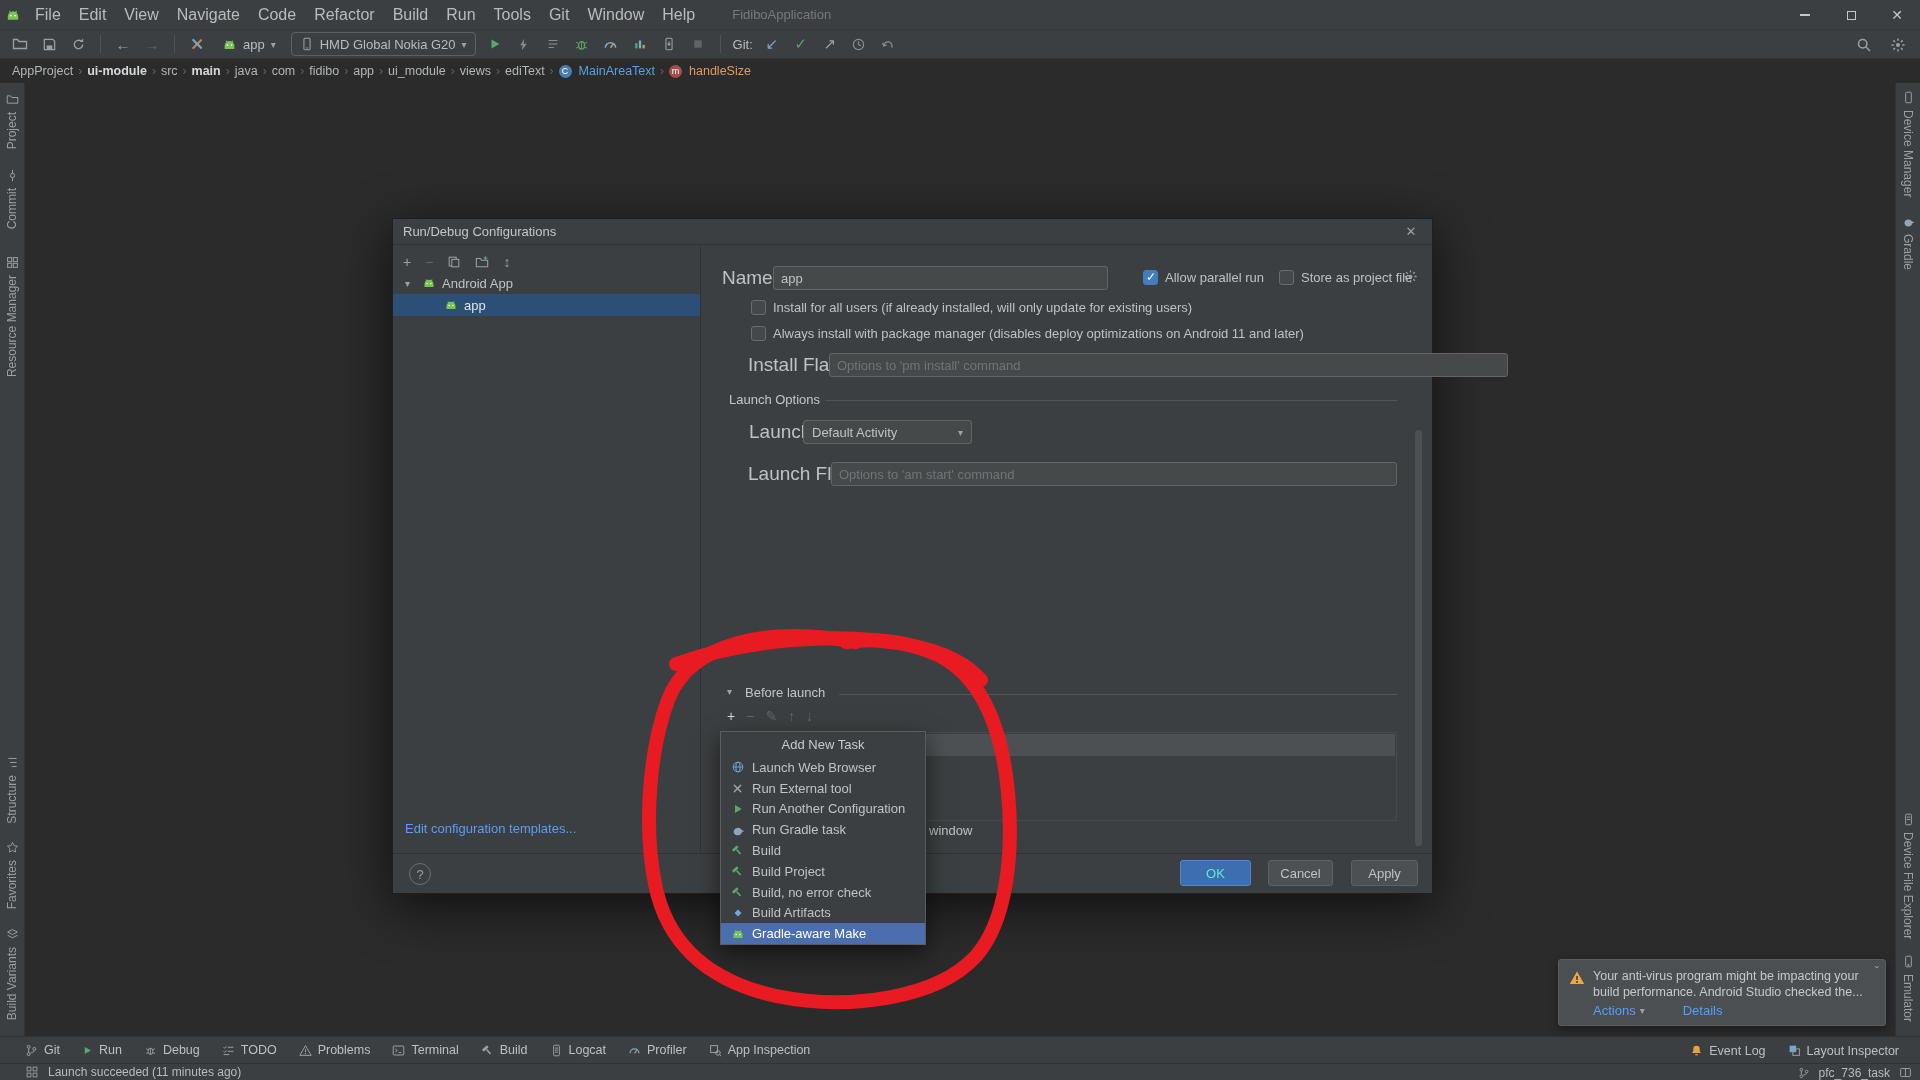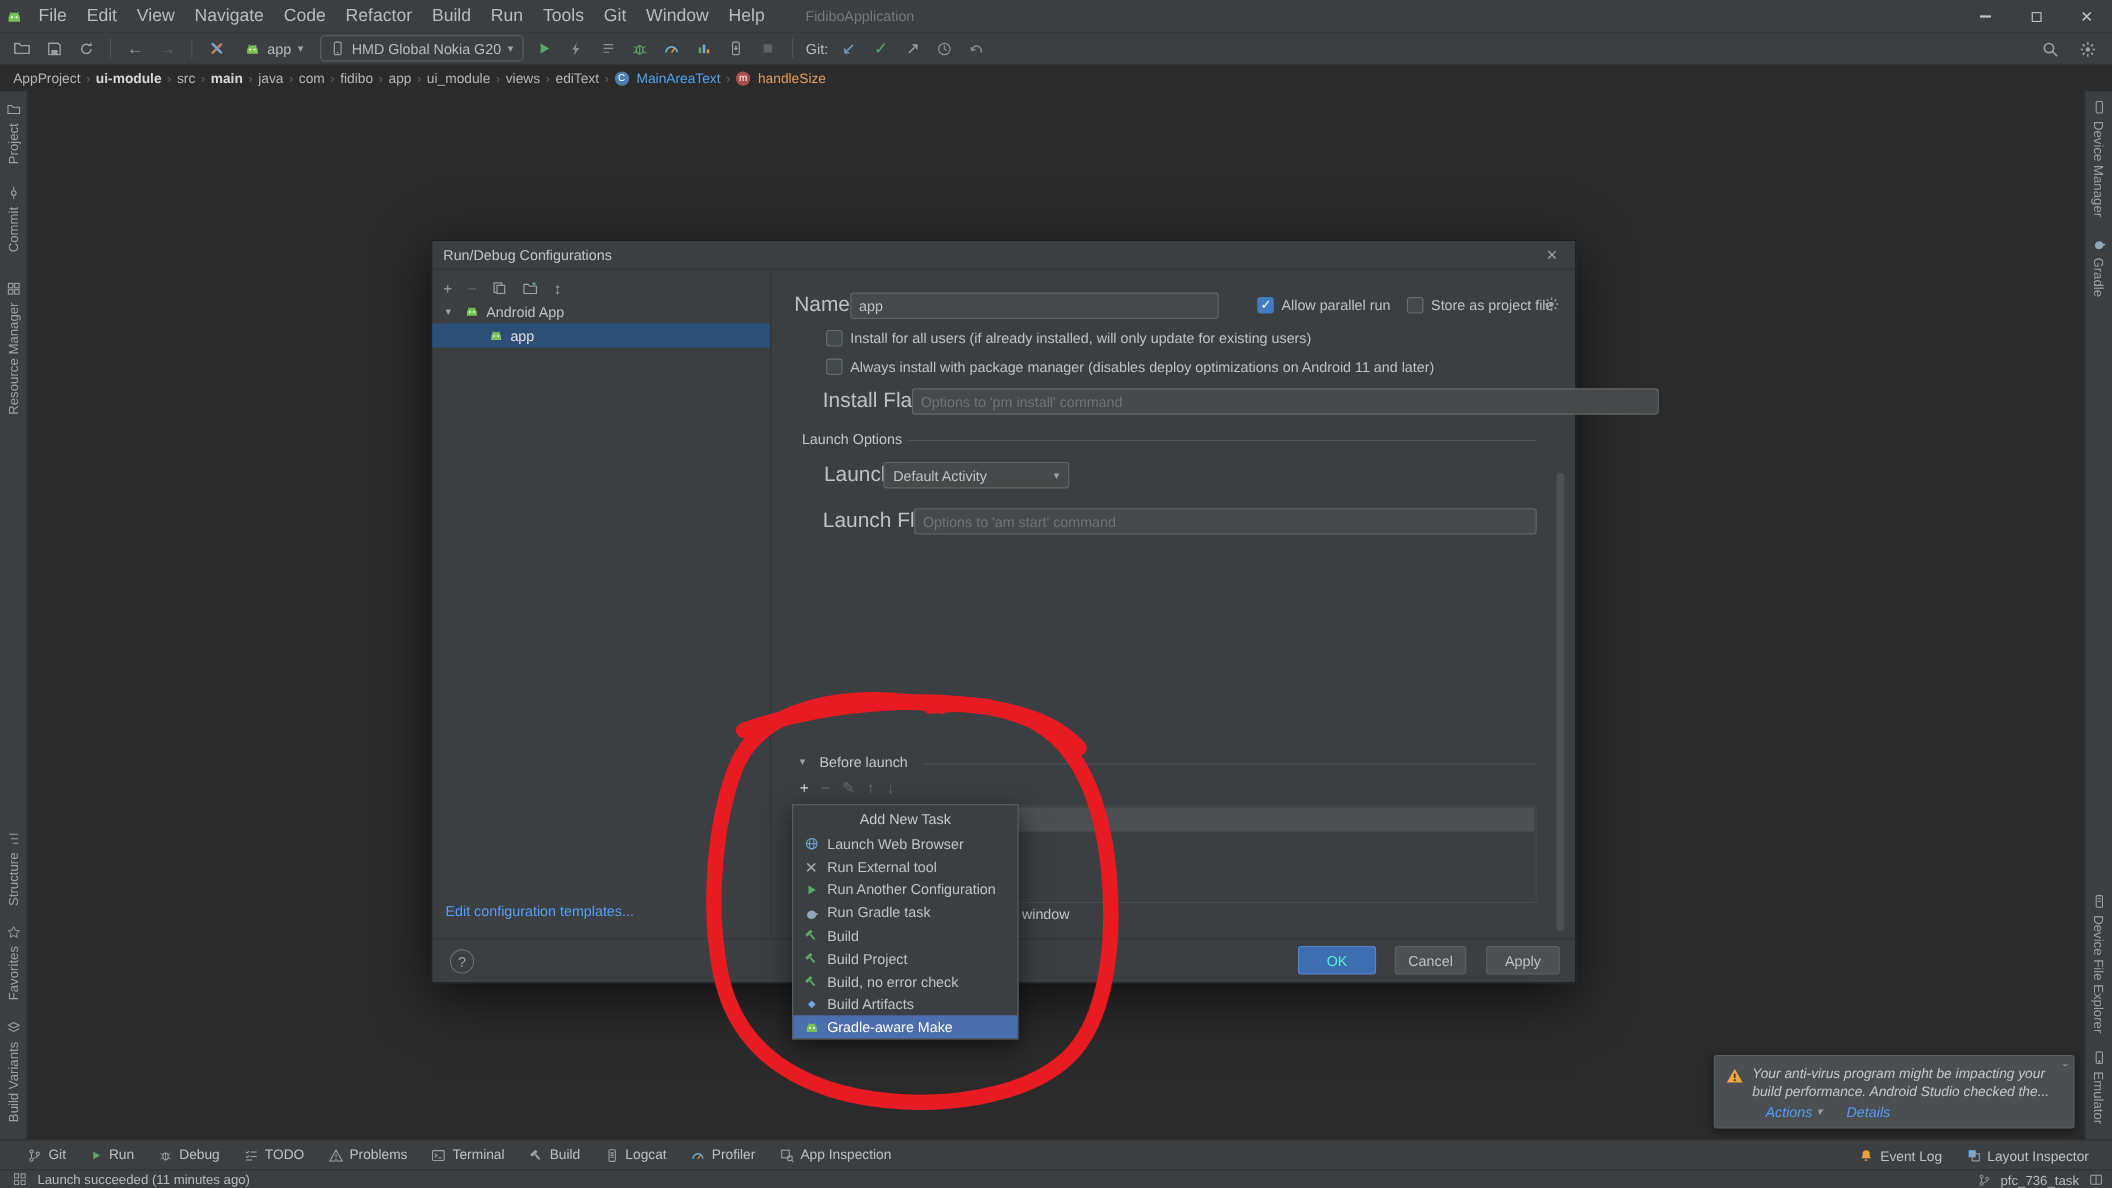--- a/index.html
+++ b/index.html
@@ -103,32 +103,32 @@
     border:1px solid #5a5d5f; box-shadow:0 8px 22px rgba(0,0,0,.55); z-index:30; }
   .popup-title { height:25px; display:flex; align-items:center; justify-content:center;
     font-size:13px; color:#c8cbcd; }
   .pitem { height:20.8px; display:flex; align-items:center; gap:7px; padding:0 9px; font-size:13px; color:#c0c3c5; }
   .pitem.sel { background:#4b6eaf; color:#ffffff; }
   .pico { width:15px; height:15px; display:flex; align-items:center; justify-content:center; }
 
   
   .annotation { position:absolute; left:0; top:0; z-index:60; pointer-events:none; }
   .notif { position:absolute; left:1558px; top:959px; width:328px; height:67px; background:#4b4f51;
-    border:1px solid #5a5d5f; border-radius:3px; box-shadow:0 3px 10px rgba(0,0,0,.4); z-index:40; font-size:12.5px;font-style:italic; }
+    border:1px solid #5a5d5f; border-radius:3px; box-shadow:0 3px 10px rgba(0,0,0,.4); z-index:40; font-size:12.5px; }
   .notif-text { position:absolute; left:34px; top:8px; width:272px; line-height:16px; color:#c6c9cb; }
-  .notif-links { position:absolute; left:46px; top:43px; display:flex; gap:22px; }
+  .notif-links { position:absolute; left:34px; top:43px; display:flex; gap:38px; }
   .notif-chevron { position:absolute; right:6px; top:5px; color:#9da0a2; }
 
   
   .bottombar { position:absolute; left:0; bottom:17px; width:1920px; height:27px; background:#3c3f41;
     border-top:1px solid #323232; display:flex; align-items:center; padding-left:14px; z-index:10; }
   .bb-item { display:flex; align-items:center; gap:6px; padding:0 11px; height:27px; font-size:12.5px; color:#bdc0c2; }
   .bb-right { position:absolute; right:10px; top:0; height:27px; display:flex; align-items:center; }
   .statusbar { position:absolute; left:0; bottom:0; width:1920px; height:17px; background:#3c3f41;
-    border-top:1px solid #323232; display:flex; align-items:center; font-size:12px; color:#b8bcbe; z-index:10; padding:0 12px; }
+    border-top:1px solid #323232; display:flex; align-items:center; font-size:12px; color:#b8bcbe; z-index:10; padding:0 26px; }
   .sb-right { position:absolute; right:8px; top:0; height:17px; display:flex; align-items:center; gap:9px; }
 </style>
 </head>
 <body>
 
 <div>
 
   <div class="menubar">
     <span class="ico" style="width:26px">
       <svg viewBox="0 0 16 16" width="16" height="16">

